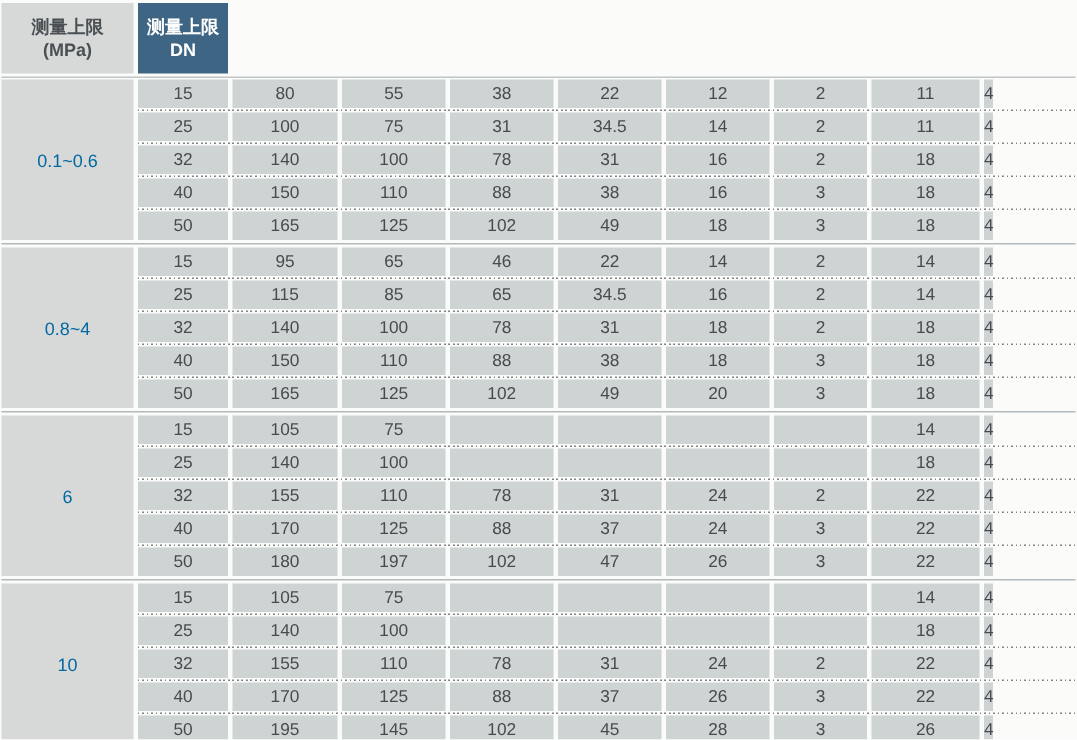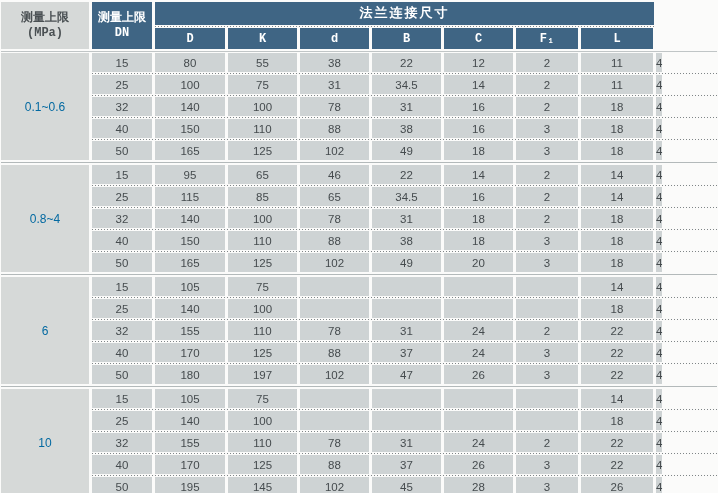--- a/index.html
+++ b/index.html
@@ -21,21 +21,21 @@
     --w-press:88px; --w-dn:60px;
     --w-D:70px; --w-K:69px; --w-d:69px; --w-B:69px; --w-C:69px;
     --w-F1:62px; --w-L:72px; --w-bolt:61px;
     --blue:#3f6584;
     --cellbg:#ced3d4;
     --pressbg:#d6d9d8;
     --ink:#454b4e;
     --line:#b3b9ba;
   }
   
-  .header { display:flex; gap:var(--gap); height:47px; flex:none;font-family:Liberation Mono, monospace; }
+  .header { display:flex; gap:var(--gap); height:47px; flex:none; }
   .hcell {
     display:flex; flex-direction:column; justify-content:center; align-items:center;
     font-size:12px; font-weight:bold; line-height:1.25; text-align:center;
   }
   .hcell.light { background:var(--pressbg); color:#4a5053; width:var(--w-press); }
   .hcell.dark  { background:var(--blue); color:#ffffff; }
   .hcell.dncol { width:var(--w-dn); }
   .hcell.boltcol { width:var(--w-bolt); }
   .flange { display:flex; flex-direction:column; width:499px; }
   .ftitle {
@@ -82,33 +82,20 @@
 
   <div class="header">
     <div class="hcell light">
       <div>测量上限</div>
       <div>(MPa)</div>
     </div>
     <div class="hcell dark dncol">
       <div>测量上限</div>
       <div>DN</div>
     </div>
-    <div class="flange">
-      <div class="ftitle">法兰连接尺寸</div>
-      <div class="dotline"></div>
-      <div class="fcols" id="fcols">
-          <div class="fcol c-D">D</div>
-          <div class="fcol c-K">K</div>
-          <div class="fcol c-d">d</div>
-          <div class="fcol c-B">B</div>
-          <div class="fcol c-C">C</div>
-          <div class="fcol c-F1">F₁</div>
-          <div class="fcol c-L">L</div>
-        </div>
-    </div>
   </div>
 
   <div class="hsep"></div>
 
   <div id="tbody">
       <div class="group">
         <div class="pressure">0.1~0.6</div>
         <div class="rows">
           <div class="row">
             <div class="cell c-dn">15</div>

